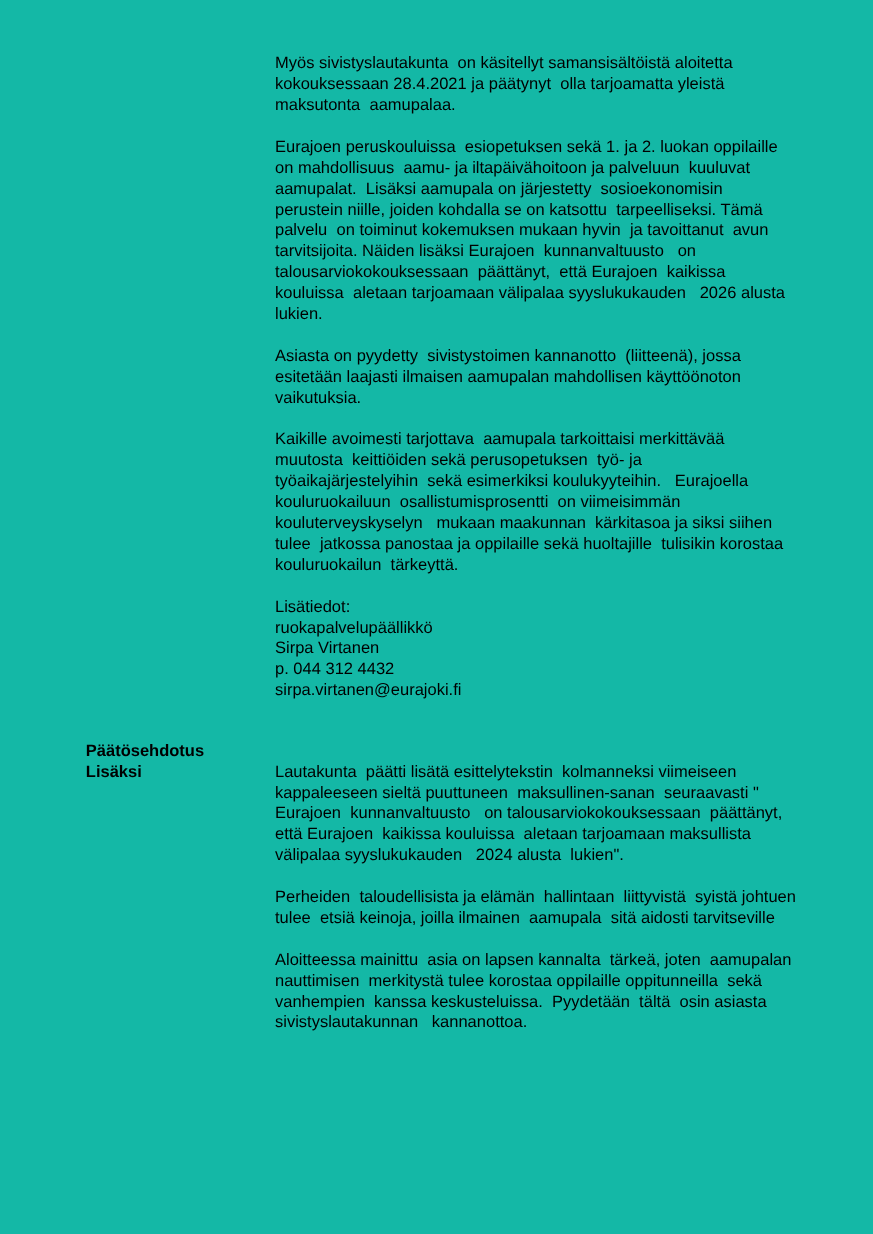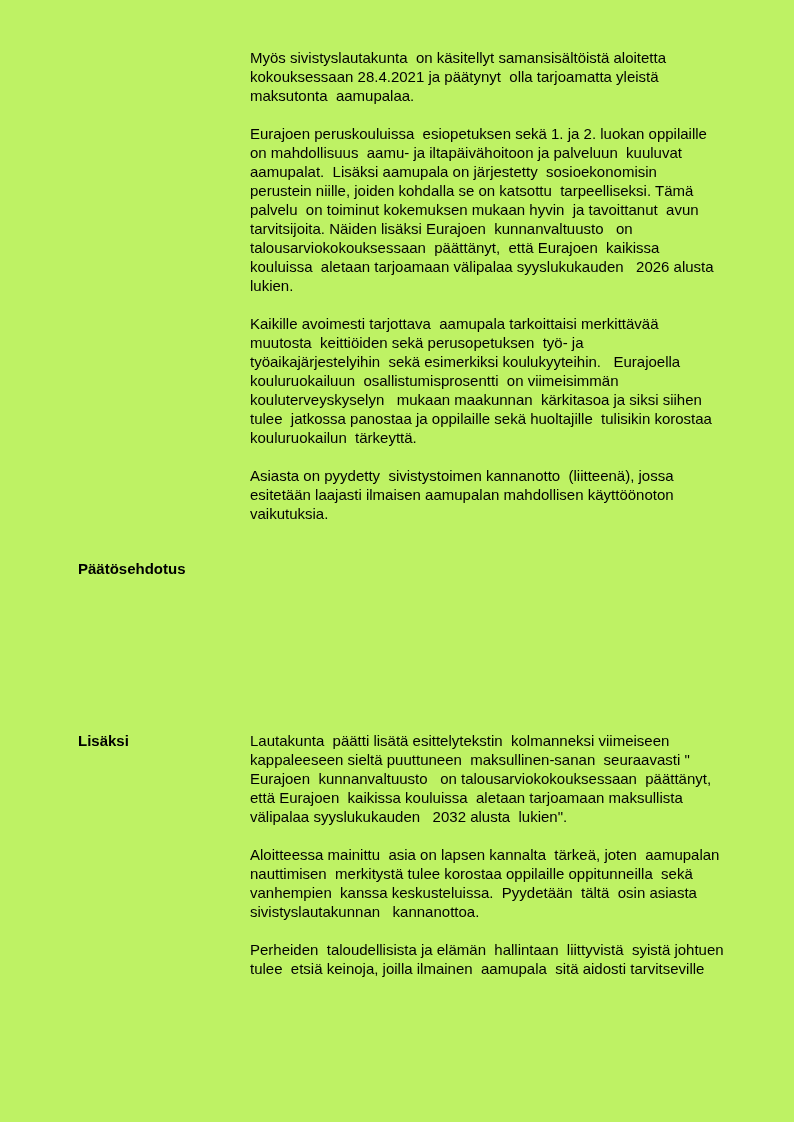--- a/index.html
+++ b/index.html
@@ -4,21 +4,21 @@
 <style>
   html, body {
     margin: 0;
     padding: 0;
     background: #ffffff;
   }
   .page {
     position: relative;
     width: 794px;
     height: 1122px;
-    background: #bef264;
+    background: #14b8a6;
     box-sizing: border-box;
     padding: 48px 40px 0 78px;
     font-family: "Liberation Sans", "DejaVu Sans", sans-serif;
     font-size: 15px;
     line-height: 19px;
     color: #000000;
     overflow: hidden;
   }
   .row {
     display: flex;
@@ -36,21 +36,20 @@
   }
   .para {
     margin: 0 0 19px 0;
     white-space: pre;
   }
   .para:last-child {
     margin-bottom: 19px;
   }
   .section-ehdotus {
     margin-top: 17px;
-    flex-direction: column;
   }
 </style>
 </head>
 <body>
 
 <div class="page">
 
   <div class="row">
     <div class="label-col"></div>
     <div class="content-col">
@@ -59,47 +58,52 @@
 maksutonta  aamupalaa.</p>
       <p class="para">Eurajoen peruskouluissa  esiopetuksen sekä 1. ja 2. luokan oppilaille
 on mahdollisuus  aamu- ja iltapäivähoitoon ja palveluun  kuuluvat
 aamupalat.  Lisäksi aamupala on järjestetty  sosioekonomisin
 perustein niille, joiden kohdalla se on katsottu  tarpeelliseksi. Tämä
 palvelu  on toiminut kokemuksen mukaan hyvin  ja tavoittanut  avun
 tarvitsijoita. Näiden lisäksi Eurajoen  kunnanvaltuusto   on
 talousarviokokouksessaan  päättänyt,  että Eurajoen  kaikissa
 kouluissa  aletaan tarjoamaan välipalaa syyslukukauden   2026 alusta
 lukien.</p>
+      <p class="para">Asiasta on pyydetty  sivistystoimen kannanotto  (liitteenä), jossa
+esitetään laajasti ilmaisen aamupalan mahdollisen käyttöönoton
+vaikutuksia.</p>
       <p class="para">Kaikille avoimesti tarjottava  aamupala tarkoittaisi merkittävää
 muutosta  keittiöiden sekä perusopetuksen  työ- ja
 työaikajärjestelyihin  sekä esimerkiksi koulukyyteihin.   Eurajoella
 kouluruokailuun  osallistumisprosentti  on viimeisimmän
 kouluterveyskyselyn   mukaan maakunnan  kärkitasoa ja siksi siihen
 tulee  jatkossa panostaa ja oppilaille sekä huoltajille  tulisikin korostaa
 kouluruokailun  tärkeyttä.</p>
-      <p class="para">Asiasta on pyydetty  sivistystoimen kannanotto  (liitteenä), jossa
-esitetään laajasti ilmaisen aamupalan mahdollisen käyttöönoton
-vaikutuksia.</p>
+      <p class="para">Lisätiedot:
+ruokapalvelupäällikkö
+Sirpa Virtanen
+p. 044 312 4432
+sirpa.virtanen@eurajoki.fi</p>
     </div>
   </div>
 
   <div class="row section-ehdotus">
     <div class="label-col">Päätösehdotus</div>
   </div>
 
   <div class="row">
     <div class="label-col">Lisäksi</div>
     <div class="content-col">
       <p class="para">Lautakunta  päätti lisätä esittelytekstin  kolmanneksi viimeiseen
 kappaleeseen sieltä puuttuneen  maksullinen-sanan  seuraavasti "
 Eurajoen  kunnanvaltuusto   on talousarviokokouksessaan  päättänyt,
 että Eurajoen  kaikissa kouluissa  aletaan tarjoamaan maksullista
-välipalaa syyslukukauden   2032 alusta  lukien".</p>
+välipalaa syyslukukauden   2024 alusta  lukien".</p>
+      <p class="para">Perheiden  taloudellisista ja elämän  hallintaan  liittyvistä  syistä johtuen
+tulee  etsiä keinoja, joilla ilmainen  aamupala  sitä aidosti tarvitseville</p>
       <p class="para">Aloitteessa mainittu  asia on lapsen kannalta  tärkeä, joten  aamupalan
 nauttimisen  merkitystä tulee korostaa oppilaille oppitunneilla  sekä
 vanhempien  kanssa keskusteluissa.  Pyydetään  tältä  osin asiasta
 sivistyslautakunnan   kannanottoa.</p>
-      <p class="para">Perheiden  taloudellisista ja elämän  hallintaan  liittyvistä  syistä johtuen
-tulee  etsiä keinoja, joilla ilmainen  aamupala  sitä aidosti tarvitseville</p>
     </div>
   </div>
 
 </div>
 
 </body></html>

